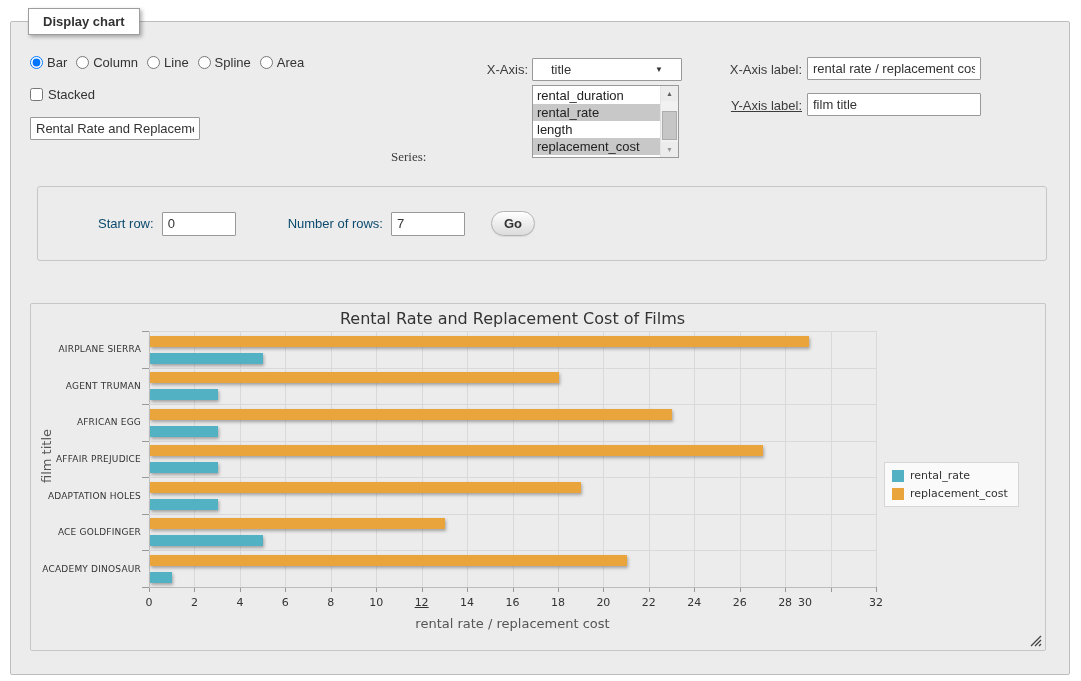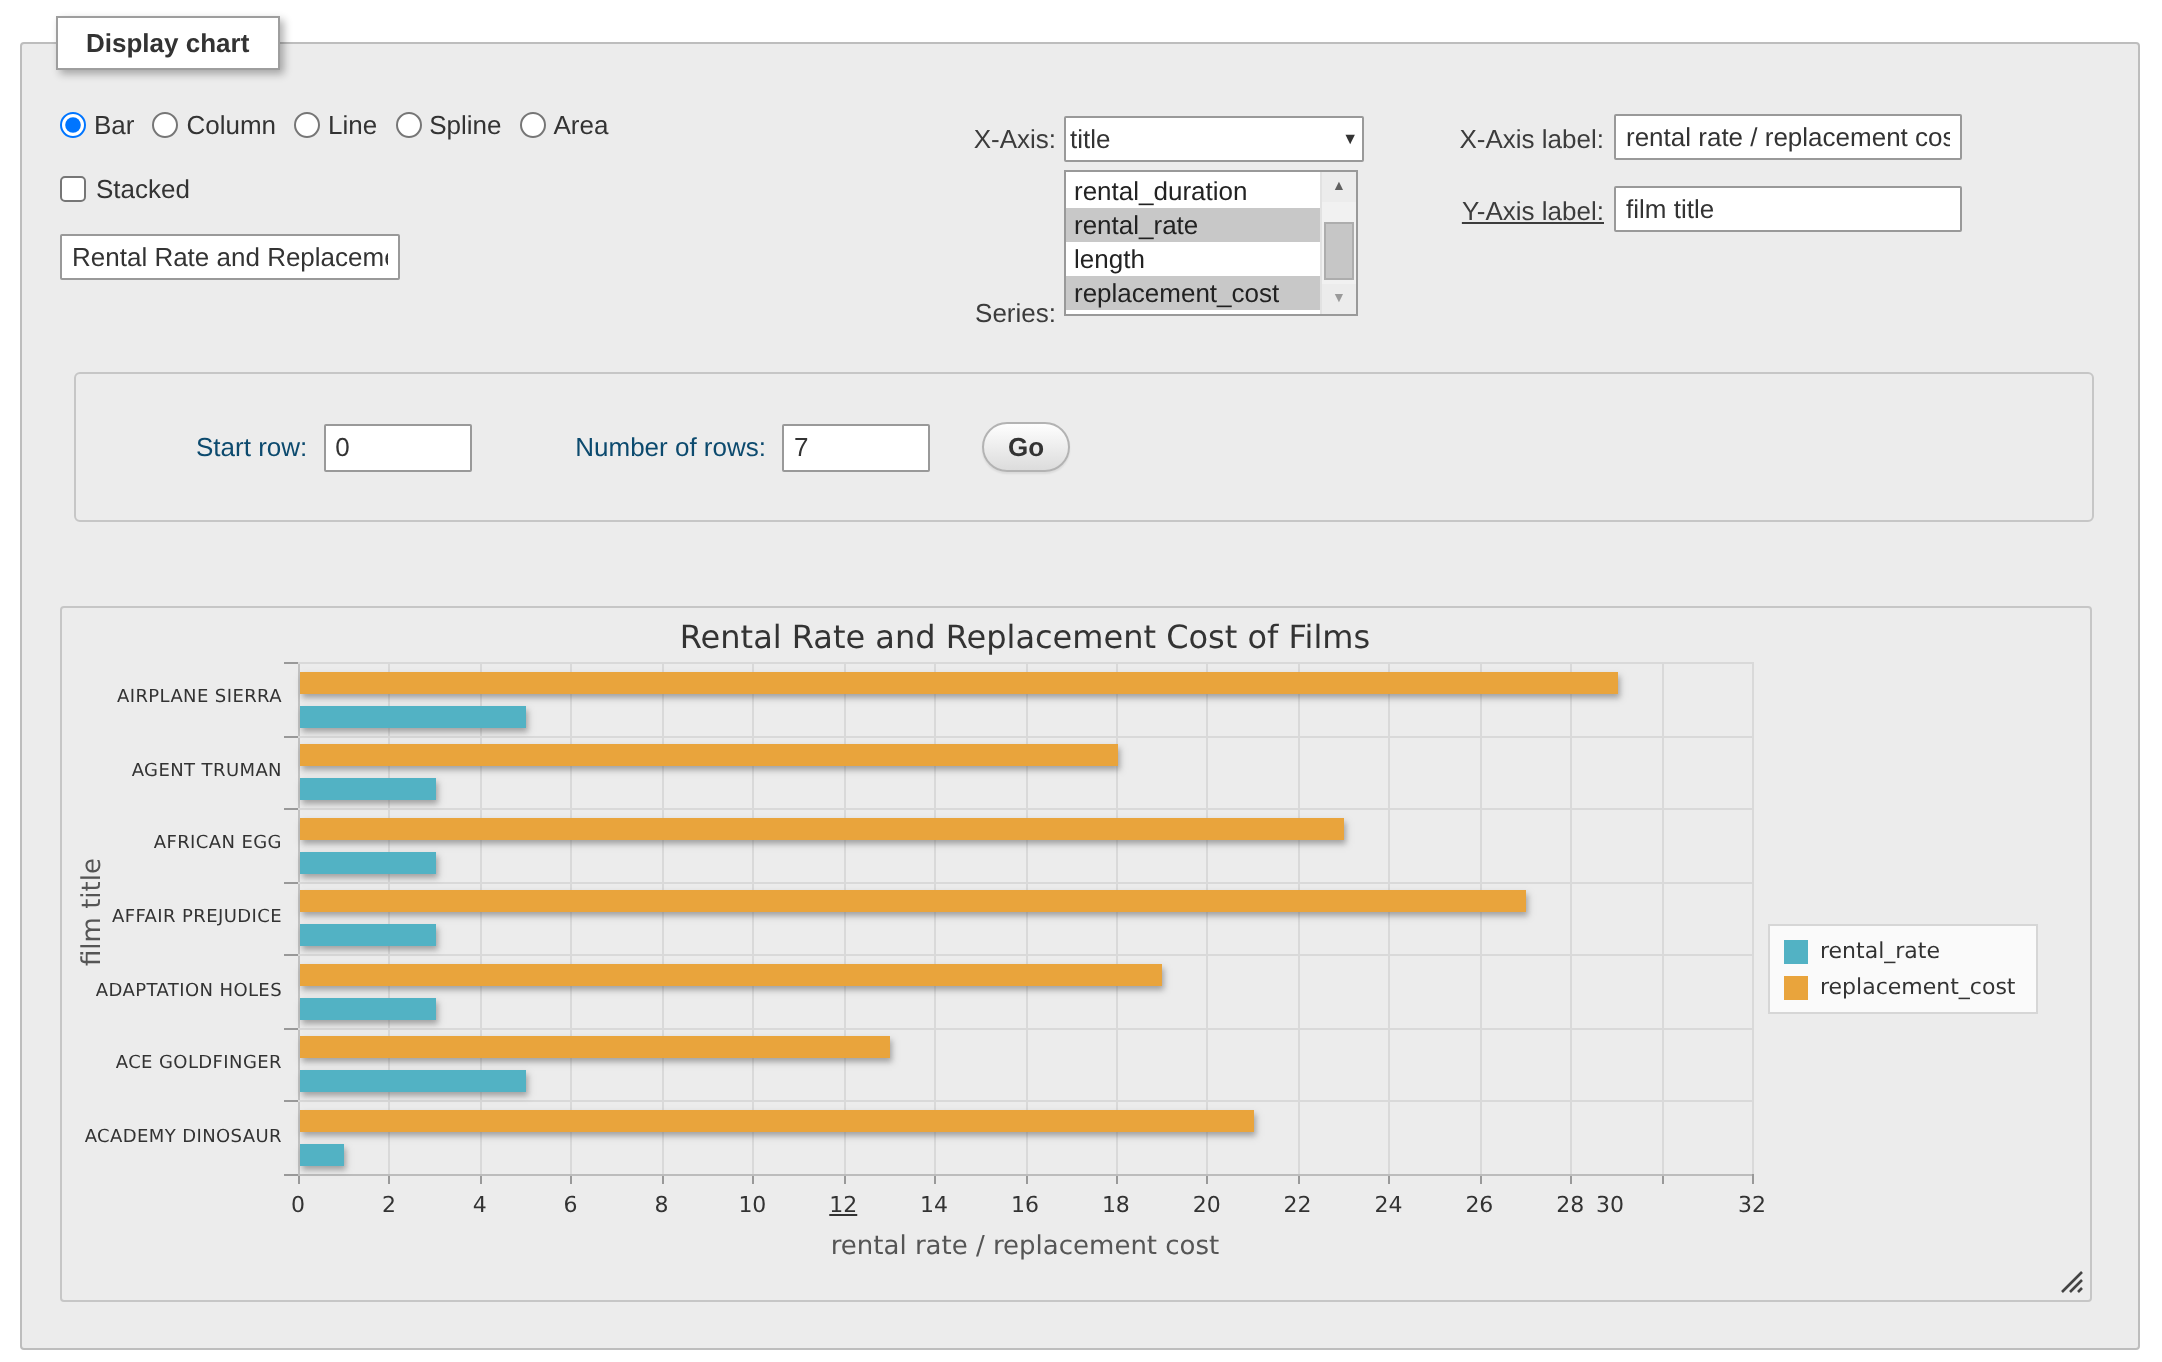--- a/index.html
+++ b/index.html
@@ -18,24 +18,24 @@
   .radio-row{position:absolute;left:19px;top:33px;display:flex;align-items:center;}
   .radio-item{display:inline-flex;align-items:center;margin-right:9px;color:#333;}
   .radio-item input{margin:0 4px 0 0;}
   .check-row{position:absolute;left:19px;top:65px;display:inline-flex;align-items:center;color:#333;}
   .check-row input{margin:0 5px 0 0;}
   input[type=text]{border:1px solid #999;background:#fff;color:#333;font-family:"Liberation Sans",sans-serif;
                    font-size:13px;padding:3px 5px;box-sizing:border-box;border-radius:1px;}
   .title-input{position:absolute;left:19px;top:95px;width:170px;height:23px;}
   .lbl{position:absolute;color:#3c3c3c;}
   .xaxis-lbl{left:380px;top:40px;width:137px;text-align:right;}
-  .series-lbl{left:380px;top:127px;width:137px;text-align:right;}
+  .series-lbl{left:380px;top:127px;width:137px;text-align:left;font-family:Liberation Serif, serif;}
   .select{position:absolute;left:521px;top:36px;width:150px;height:23px;background:#fff;
           border:1px solid #999;box-sizing:border-box;display:flex;align-items:center;
-          padding:0 2px;color:#333;border-radius:1px;}
+          padding:0 18px;color:#333;border-radius:1px;}
   .sel-arrow{margin-left:auto;font-size:8px;color:#333;}
   .listbox{position:absolute;left:521px;top:63px;width:147px;height:73px;background:#fff;
            border:1px solid #999;box-sizing:border-box;}
   .opts{position:absolute;left:0;top:1px;right:17px;}
   .opt{height:17px;line-height:17px;padding-left:4px;color:#222;white-space:nowrap;overflow:hidden;}
   .opt.sel{background:#c8c8c8;}
   .scrollbar{position:absolute;top:0;right:0;bottom:0;width:17px;background:#f1f1f1;border-left:1px solid #e2e2e2;}
   .sb-btn{position:absolute;left:0;right:0;height:15px;line-height:15px;text-align:center;
           font-size:7px;color:#606060;background:#ececec;}
   .sb-btn.up{top:0;}

